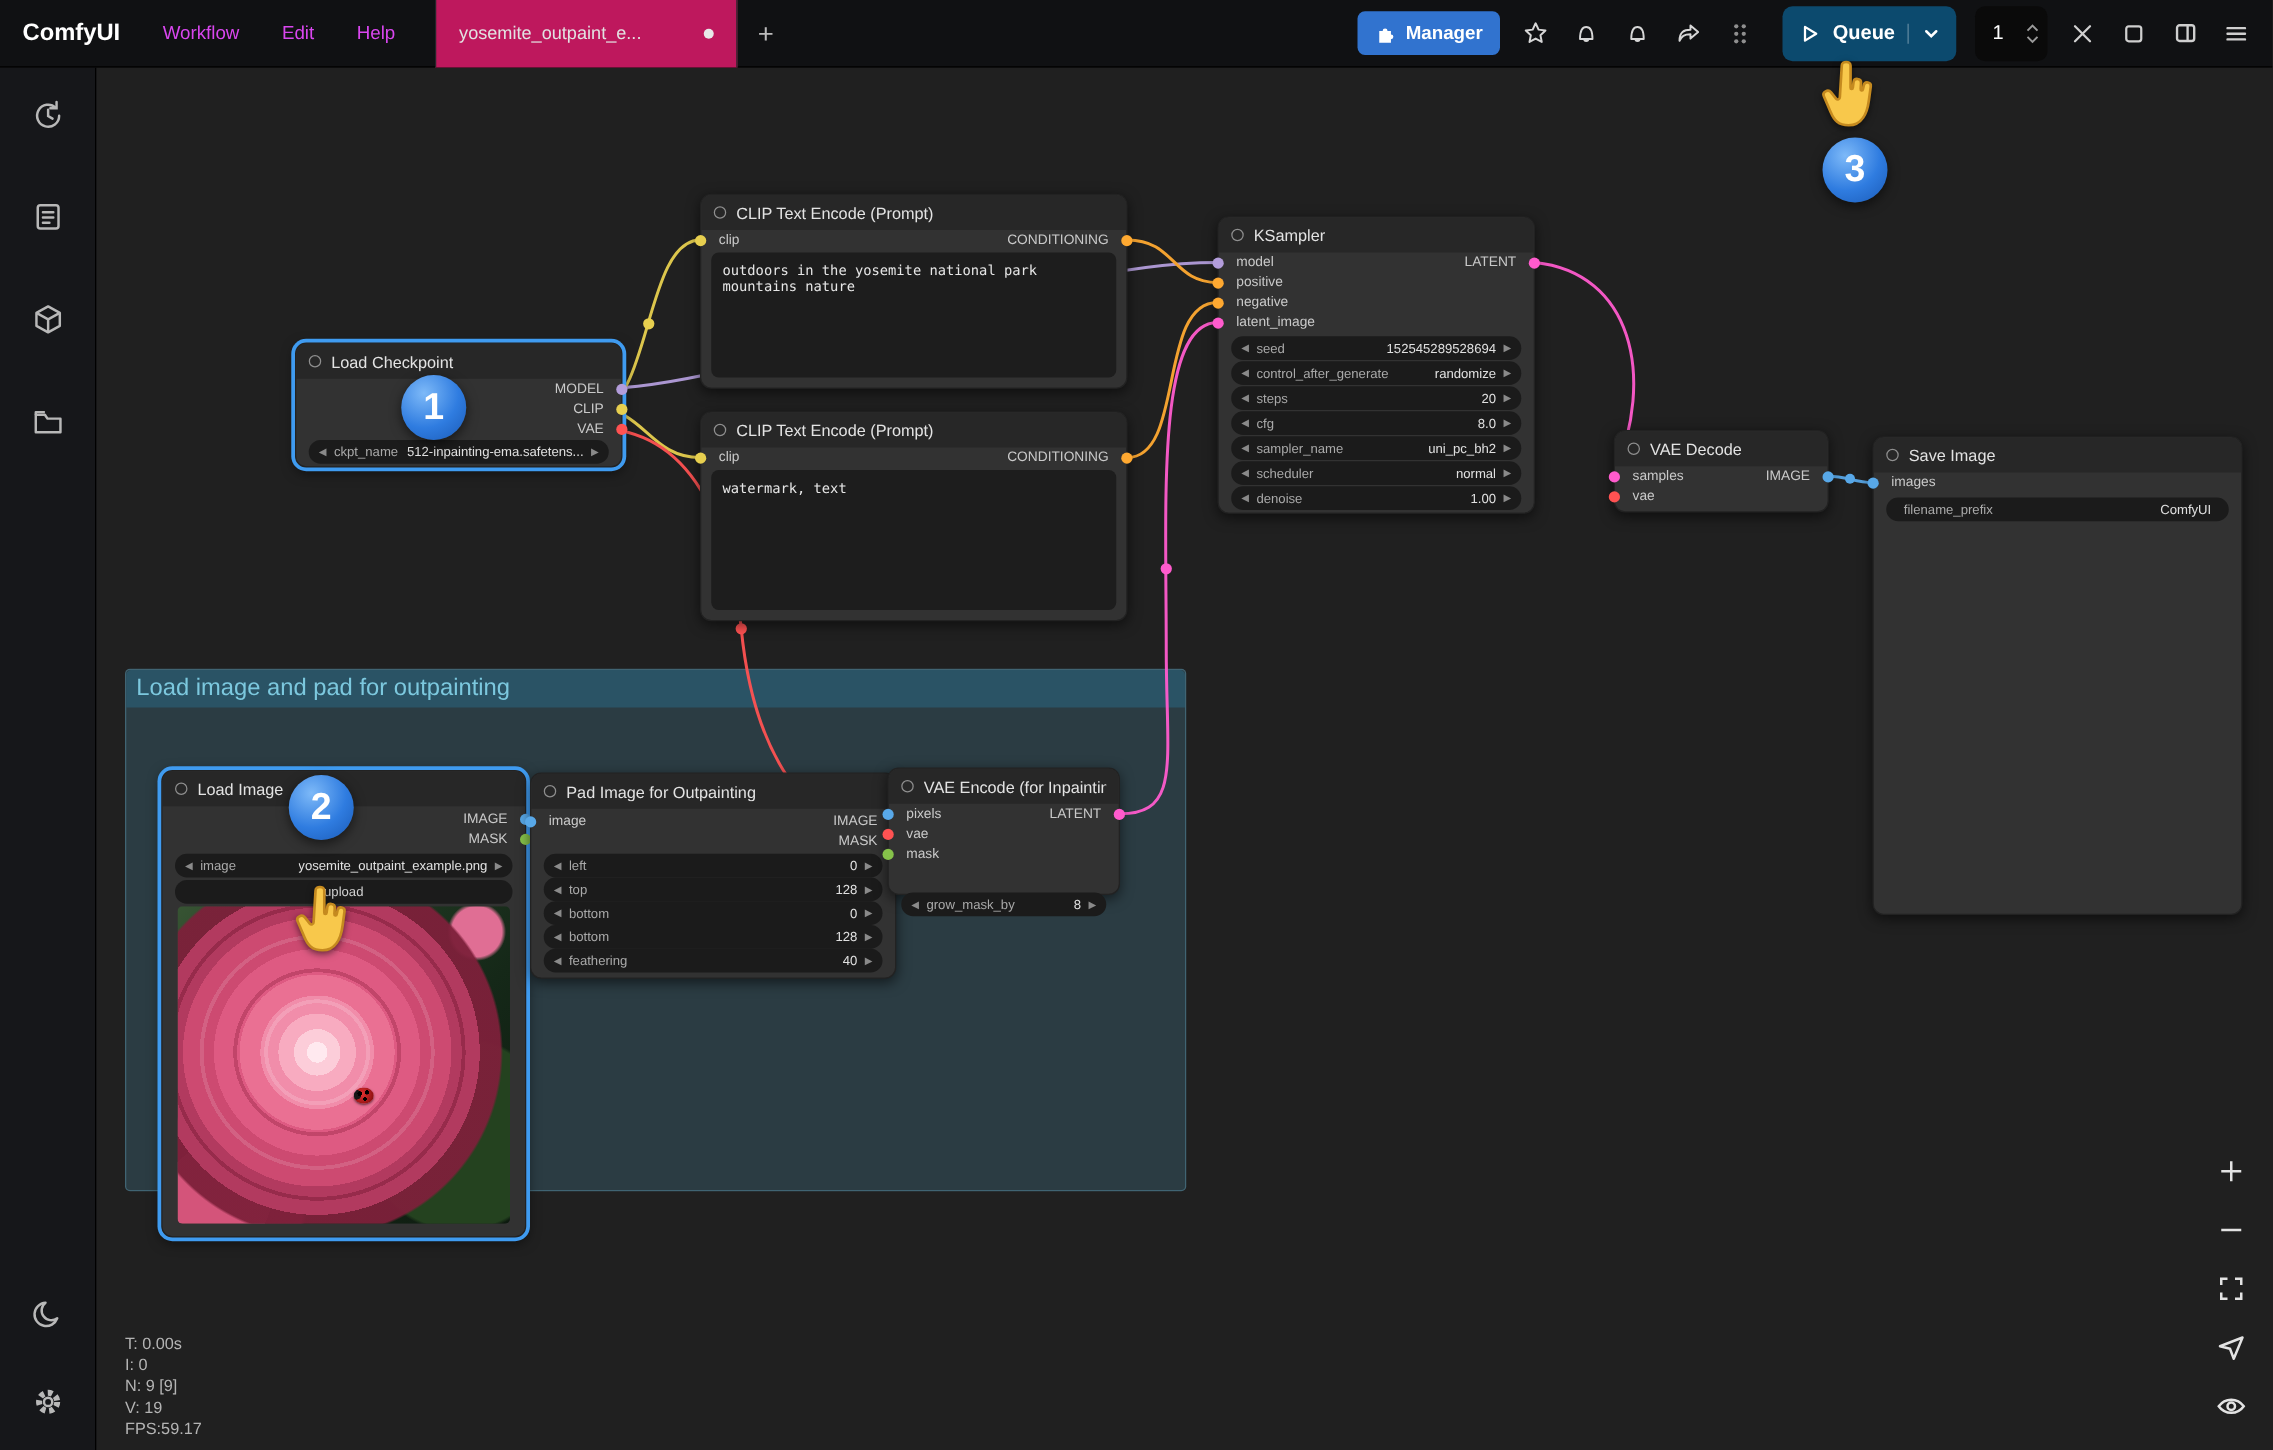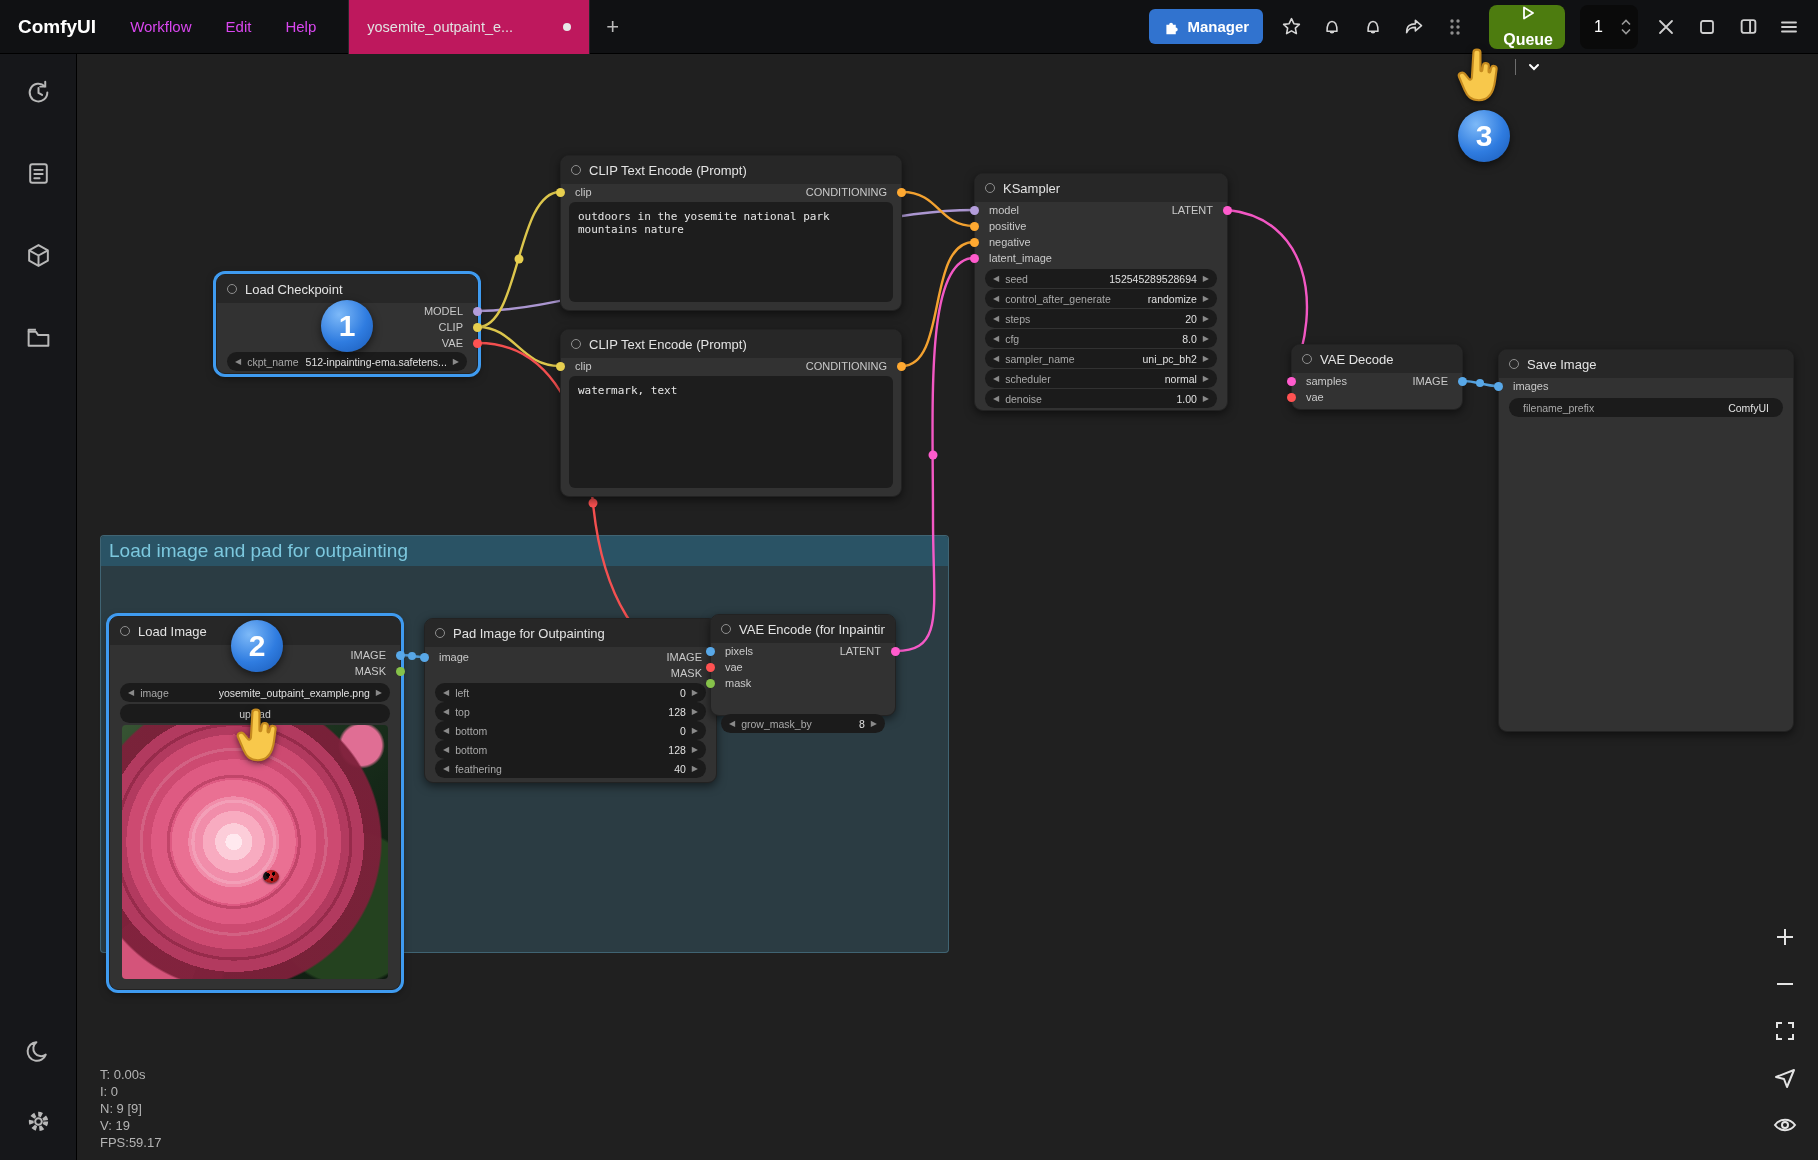--- a/index.html
+++ b/index.html
@@ -34,22 +34,22 @@
   .tb-icon{ width:26px; height:26px; display:flex; align-items:center; justify-content:center; cursor:pointer; }
   .tb-icon svg{ display:block; }
   .manager-btn{
     display:flex; align-items:center; gap:8px; border:none; cursor:pointer;
     background:#3173cf; color:#fff; font-size:15px; font-weight:bold;
     height:35px; padding:0 14px; border-radius:6px;
     font-family:inherit;
   }
   .queue-btn{
     display:flex; align-items:center; gap:10px;
-    background:#4d7c0f; color:#fff; height:44px; padding:0 12px 0 14px;
-    border-radius:8px; cursor:pointer; margin-left:6px;flex-direction:column;
+    background:#0c4a6e; color:#fff; height:44px; padding:0 12px 0 14px;
+    border-radius:8px; cursor:pointer; margin-left:6px;
   }
   .queue-label{ font-size:16px; font-weight:bold; }
   .queue-chev{ border-left:1px solid rgba(255,255,255,.35); padding-left:10px; display:flex; align-items:center;}
   .count-box{
     height:44px; min-width:58px; background:#0a0a0a; border-radius:8px;
     display:flex; align-items:center; justify-content:space-between;
     padding:0 6px 0 14px; cursor:pointer;
   }
   .count-val{ font-size:16px; color:#fff; }
   .spin{ display:flex; flex-direction:column; gap:2px; }
@@ -70,21 +70,21 @@
     background:rgba(66,118,140,0.33); border:1px solid rgba(90,150,175,.45); border-radius:4px; z-index:3;}
   .group-header{ height:30px; background:rgba(42,86,104,0.92); display:flex; align-items:center; padding:0 8px;
     font-size:19px; color:#7cc8de; border-radius:4px 4px 0 0;}
 
   svg.wires{ position:absolute; left:0; top:0; z-index:5; pointer-events:none; }
 
   .node{
     position:absolute; background:#323232; border-radius:9px; z-index:10;
     box-shadow:0 3px 10px rgba(0,0,0,.55); border:1px solid #222;
   }
-  .node.selected{ box-shadow:0 0 0 3px #3f9bf0, 0 3px 10px rgba(0,0,0,.6); }
+  .node.selected{ box-shadow:0 0 0 3px #3f9bf0, 0 3px 10px rgba(0,0,0,.6);margin-left:20px; }
   .nhead{ height:28px; display:flex; align-items:center; gap:8px; padding:0 10px;
     background:#272727; border-radius:8px 8px 0 0; cursor:move;}
   .ndot{ width:10px; height:10px; border-radius:50%; border:1.5px solid #8f8f8f; flex:none;}
   .ntitle{ font-size:13px; color:#e3e3e3; white-space:nowrap; overflow:hidden;}
 
   .port{ position:absolute; font-size:11px; color:#c9c9c9; white-space:nowrap;}
   .port.in{ left:14px; } .port.out{ right:14px; }
   .pdot{ position:absolute; width:9px; height:9px; border-radius:50%; z-index:2; cursor:crosshair;}
   .pdot.in{ left:-5px; } .pdot.out{ right:-5px; }
   .c-model{background:#b39ddb;} .c-clip{background:#e7cf4f;} .c-vae{background:#ff5252;}

